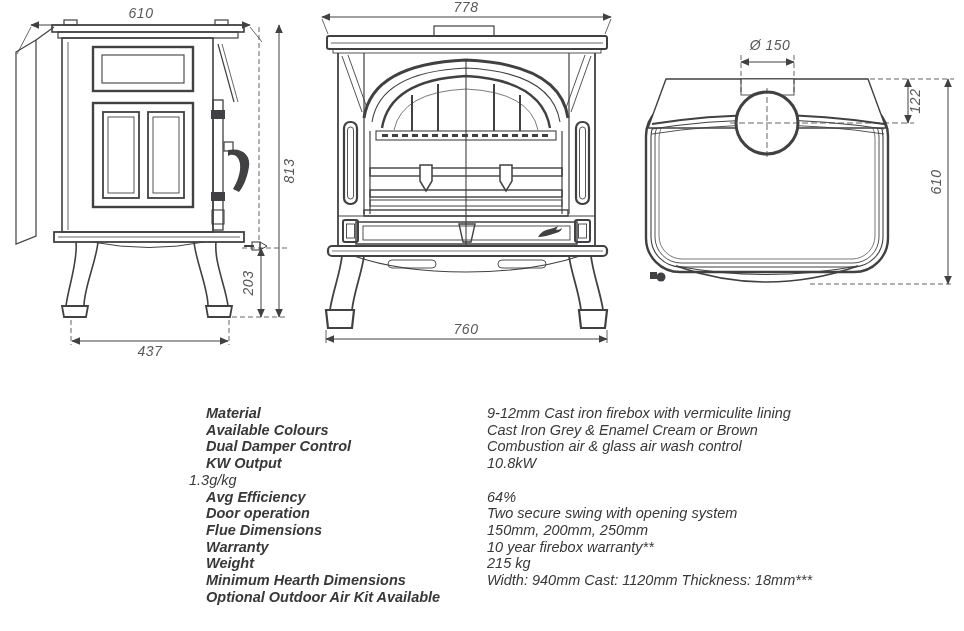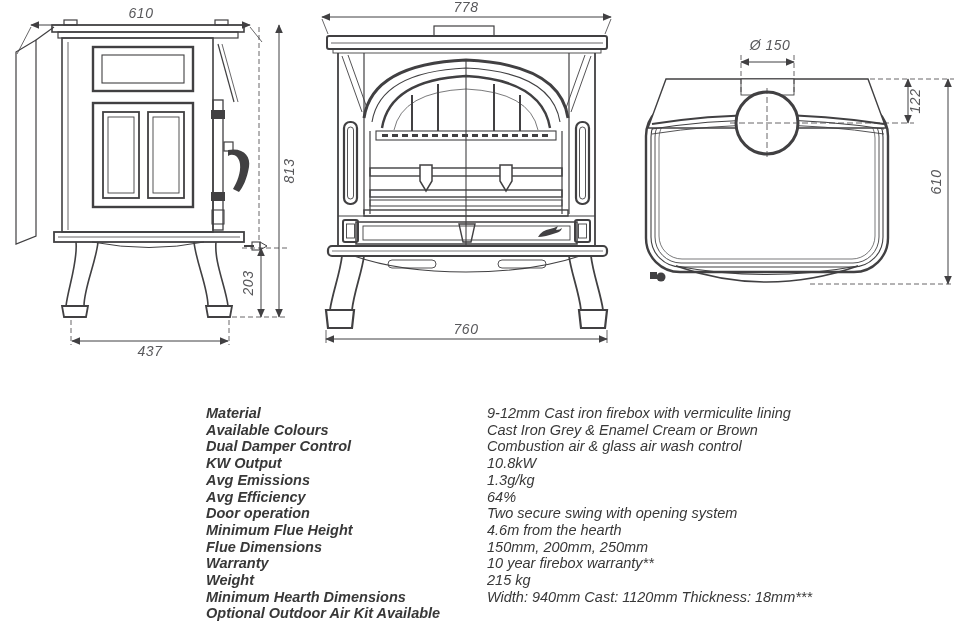--- a/index.html
+++ b/index.html
@@ -265,36 +265,31 @@
     </div>
       <div class="spec-row">
       <div class="spec-label">Dual Damper Control</div>
       <div class="spec-value">Combustion air &amp; glass air wash control</div>
     </div>
       <div class="spec-row">
       <div class="spec-label">KW Output</div>
       <div class="spec-value">10.8kW</div>
     </div>
       <div class="spec-row">
-      <div class="spec-label">Avg Emissions</div>
       <div class="spec-value">1.3g/kg</div>
     </div>
       <div class="spec-row">
       <div class="spec-label">Avg Efficiency</div>
       <div class="spec-value">64%</div>
     </div>
       <div class="spec-row">
       <div class="spec-label">Door operation</div>
       <div class="spec-value">Two secure swing with opening system</div>
     </div>
       <div class="spec-row">
-      <div class="spec-label">Minimum Flue Height</div>
-      <div class="spec-value">4.6m from the hearth</div>
-    </div>
-      <div class="spec-row">
       <div class="spec-label">Flue Dimensions</div>
       <div class="spec-value">150mm, 200mm, 250mm</div>
     </div>
       <div class="spec-row">
       <div class="spec-label">Warranty</div>
       <div class="spec-value">10 year firebox warranty**</div>
     </div>
       <div class="spec-row">
       <div class="spec-label">Weight</div>
       <div class="spec-value">215 kg</div>

